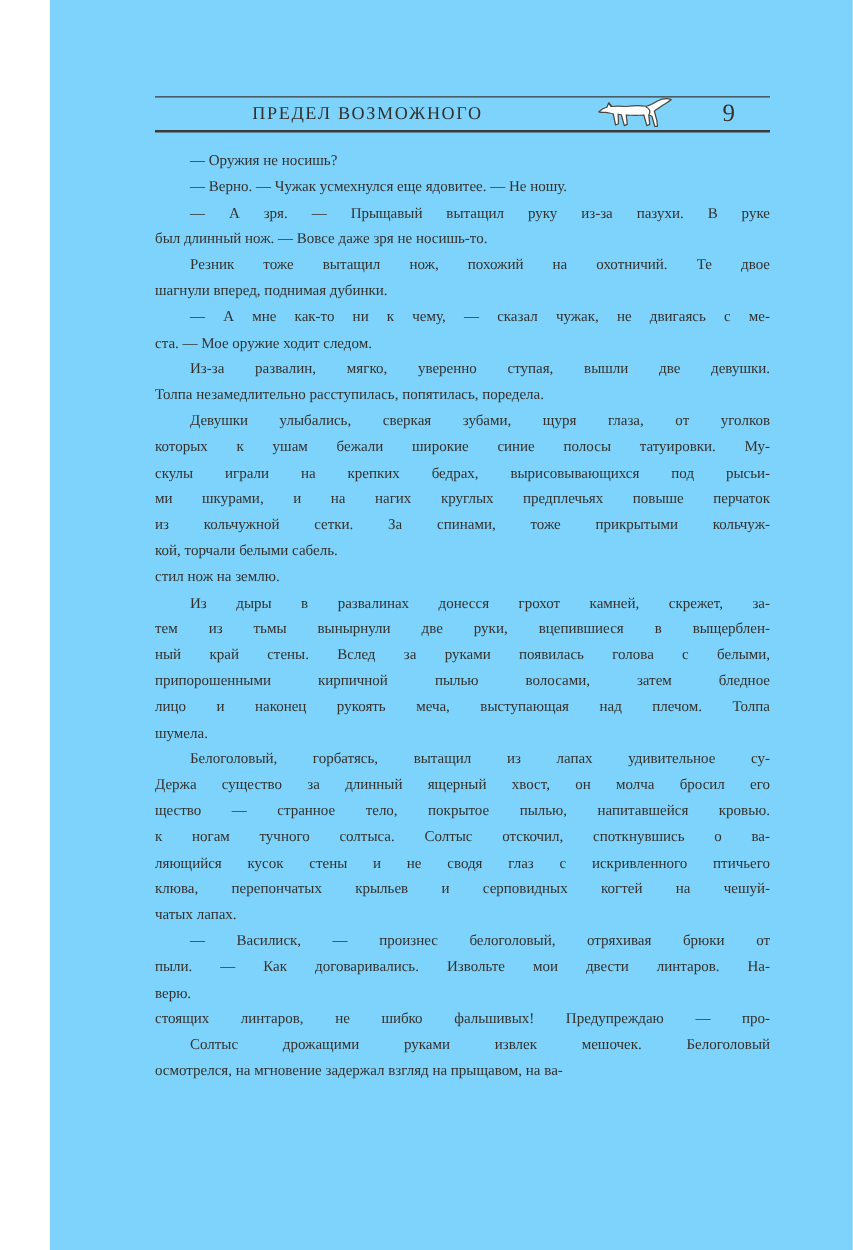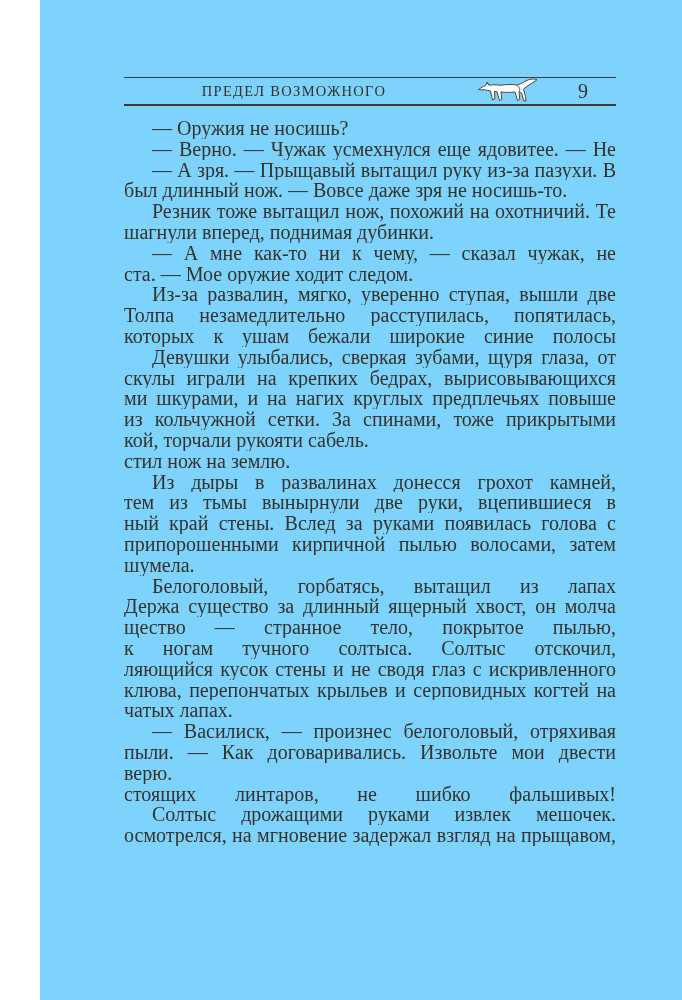--- a/index.html
+++ b/index.html
@@ -63,21 +63,21 @@
     font-size: 20px;
     line-height: 26px;
     color: #34312d;
   }
   
   .body-text {
     position: absolute;
     left: 84px;
     top: 118px;
     width: 492px;
-    font-size: 20px;
+    font-size: 12px;
     line-height: 20.8px;
     color: #35322e;
   }
   .paragraph { margin: 0; padding: 0; }
   .line {
     text-align: justify;
     text-align-last: justify;
     -moz-text-align-last: justify;
     white-space: normal;
     overflow: hidden;
@@ -142,35 +142,36 @@
       </div>
       <div class="paragraph">
         <div class="line first">— А мне как-то ни к чему, — сказал чужак, не двигаясь с ме-</div>
         <div class="line last">ста. — Мое оружие ходит следом.</div>
       </div>
       <div class="paragraph">
         <div class="line first">Из-за развалин, мягко, уверенно ступая, вышли две девушки.</div>
         <div class="line last">Толпа незамедлительно расступилась, попятилась, поредела.</div>
       </div>
       <div class="paragraph">
+        <div class="line first">Девушки улыбались, сверкая зубами, щуря глаза, от уголков</div>
         <div class="line">которых к ушам бежали широкие синие полосы татуировки. Му-</div>
-        <div class="line first">Девушки улыбались, сверкая зубами, щуря глаза, от уголков</div>
         <div class="line">скулы играли на крепких бедрах, вырисовывающихся под рысьи-</div>
         <div class="line">ми шкурами, и на нагих круглых предплечьях повыше перчаток</div>
         <div class="line">из кольчужной сетки. За спинами, тоже прикрытыми кольчуж-</div>
-        <div class="line last">кой, торчали рукояти сабель.</div>
+        <div class="line last">кой, торчали белыми сабель.</div>
       </div>
       <div class="paragraph">
         <div class="line last">стил нож на землю.</div>
       </div>
       <div class="paragraph">
         <div class="line first">Из дыры в развалинах донесся грохот камней, скрежет, за-</div>
         <div class="line">тем из тьмы вынырнули две руки, вцепившиеся в выщерблен-</div>
         <div class="line">ный край стены. Вслед за руками появилась голова с белыми,</div>
         <div class="line">припорошенными кирпичной пылью волосами, затем бледное</div>
+        <div class="line">лицо и наконец рукоять меча, выступающая над плечом. Толпа</div>
         <div class="line last">шумела.</div>
       </div>
       <div class="paragraph">
         <div class="line first">Белоголовый, горбатясь, вытащил из лапах удивительное су-</div>
         <div class="line">Держа существо за длинный ящерный хвост, он молча бросил его</div>
         <div class="line">щество — странное тело, покрытое пылью, напитавшейся кровью.</div>
         <div class="line">к ногам тучного солтыса. Солтыс отскочил, споткнувшись о ва-</div>
         <div class="line">ляющийся кусок стены и не сводя глаз с искривленного птичьего</div>
         <div class="line">клюва, перепончатых крыльев и серповидных когтей на чешуй-</div>
         <div class="line last">чатых лапах.</div>

